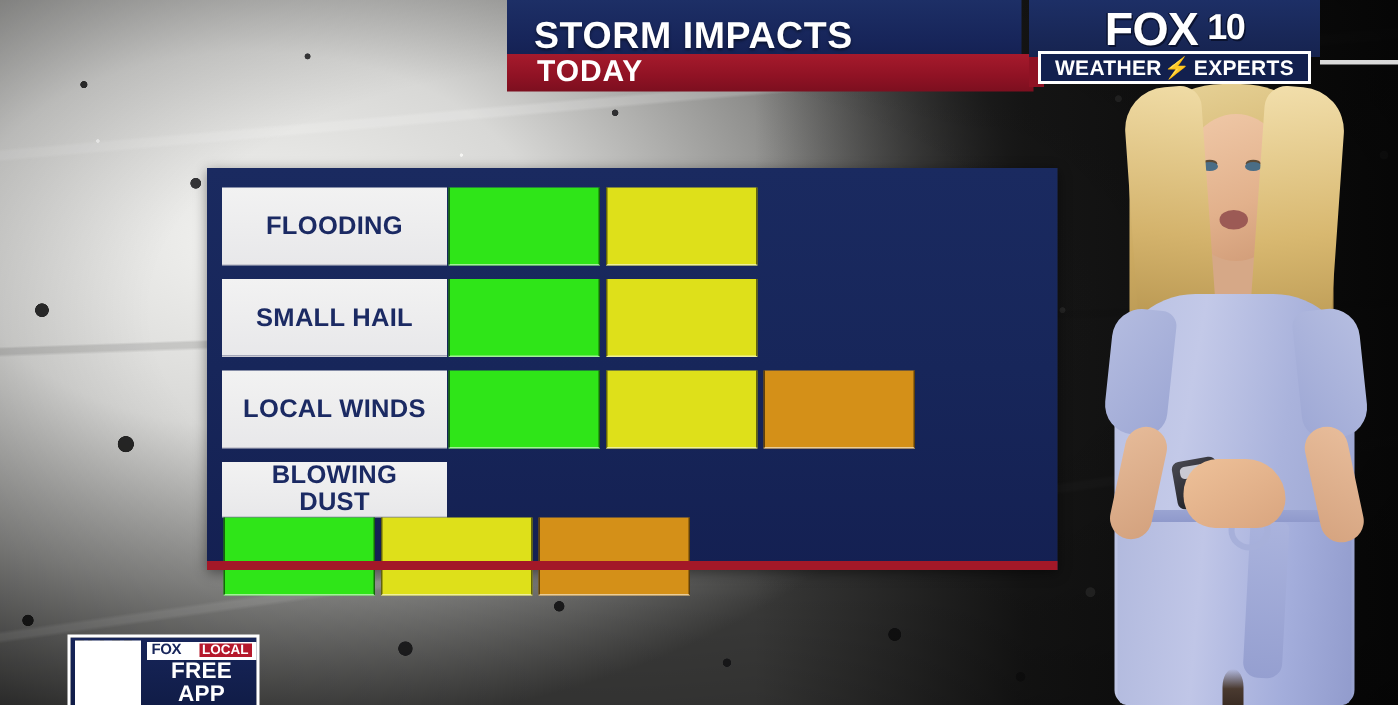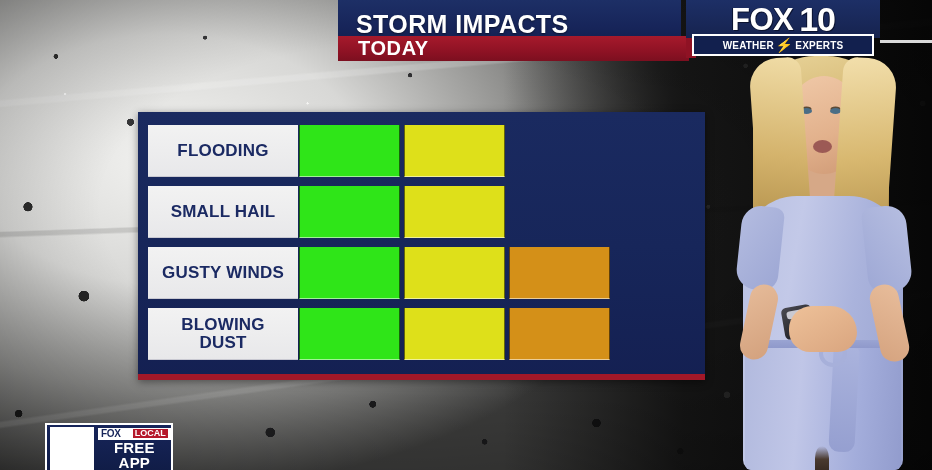--- a/index.html
+++ b/index.html
@@ -304,41 +304,41 @@
   .fox-word {
     color: #ffffff;
     font-size: 31px;
     font-weight: bold;
     letter-spacing: -.5px;
     line-height: 1;
     text-shadow: 1px 1px 0 #0b1330, -1px 0 0 #0b1330;
   }
   .fox-ten {
     color: #ffffff;
-    font-size: 34px;
+    font-size: 24px;
     font-weight: bold;
     letter-spacing: -1px;
     margin-left: 6px;
     line-height: 1;
     text-shadow: 1px 1px 0 #0b1330, -1px 0 0 #0b1330;
   }
   .fox-logo-bottom {
     position: absolute;
     left: 6px; top: 34px;
     width: 182px; height: 22px;
     background: #12204e;
     border: 2px solid #ffffff;
     display: flex;
     align-items: center;
     justify-content: center;
     box-sizing: border-box;
   }
   .we-text {
     color: #ffffff;
-    font-size: 10px;
+    font-size: 14px;
     font-weight: bold;
     letter-spacing: .2px;
     white-space: nowrap;
   }
   .bolt {
     display: inline-block;
     color: #ffffff;
     font-size: 14px;
     margin: 0 2px;
     transform: skewX(-6deg);
@@ -369,21 +369,21 @@
     left: 10px; top: 13px;
     width: 547px;
   }
   .row {
     position: relative;
     height: 52px;
     margin-bottom: 9px;
     display: flex;
     align-items: stretch;
   }
-  .row:last-child { margin-bottom: 10px; }
+  .row:last-child { margin-bottom: 10px; flex-direction: column; }
   .row-label {
     width: 150px;
     background: linear-gradient(180deg, #f2f2f2 0%, #e8e8ea 100%);
     display: flex;
     align-items: center;
     justify-content: center;
     box-sizing: border-box;
     padding: 0 0;
     border-bottom: 1px solid #c9c9d2;
   }
@@ -547,21 +547,21 @@
           <div class="row-label">
             <span><span>SMALL HAIL</span></span>
           </div>
           <div class="row-track">
             <div class="seg" style="left: 1px; width: 101px; background: rgb(47, 229, 24);"></div>
             <div class="seg" style="left: 106px; width: 101px; background: rgb(222, 224, 26);"></div>
           </div>
         </div>
         <div class="row">
           <div class="row-label">
-            <span><span>GUSTY WINDS</span></span>
+            <span><span>LOCAL WINDS</span></span>
           </div>
           <div class="row-track">
             <div class="seg" style="left: 1px; width: 101px; background: rgb(47, 229, 24);"></div>
             <div class="seg" style="left: 106px; width: 101px; background: rgb(222, 224, 26);"></div>
             <div class="seg" style="left: 211px; width: 101px; background: rgb(212, 144, 24);"></div>
           </div>
         </div>
         <div class="row">
           <div class="row-label">
             <span><span>BLOWING</span><br><span>DUST</span></span>

